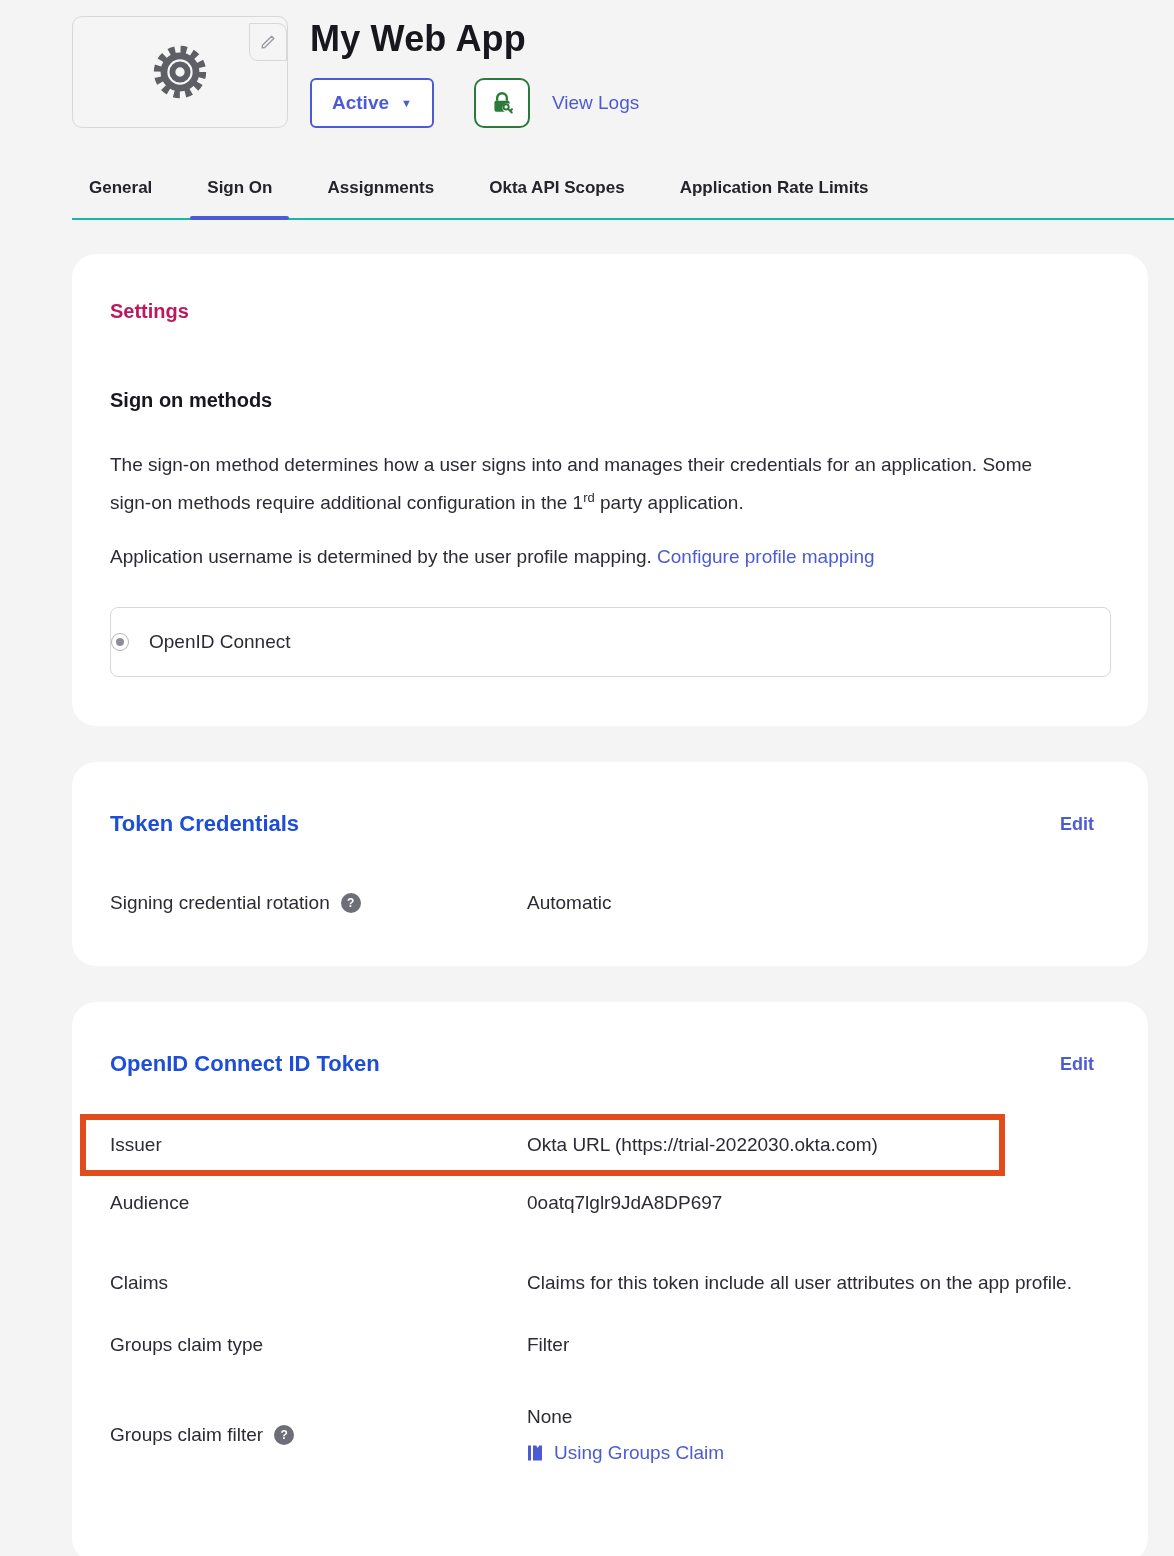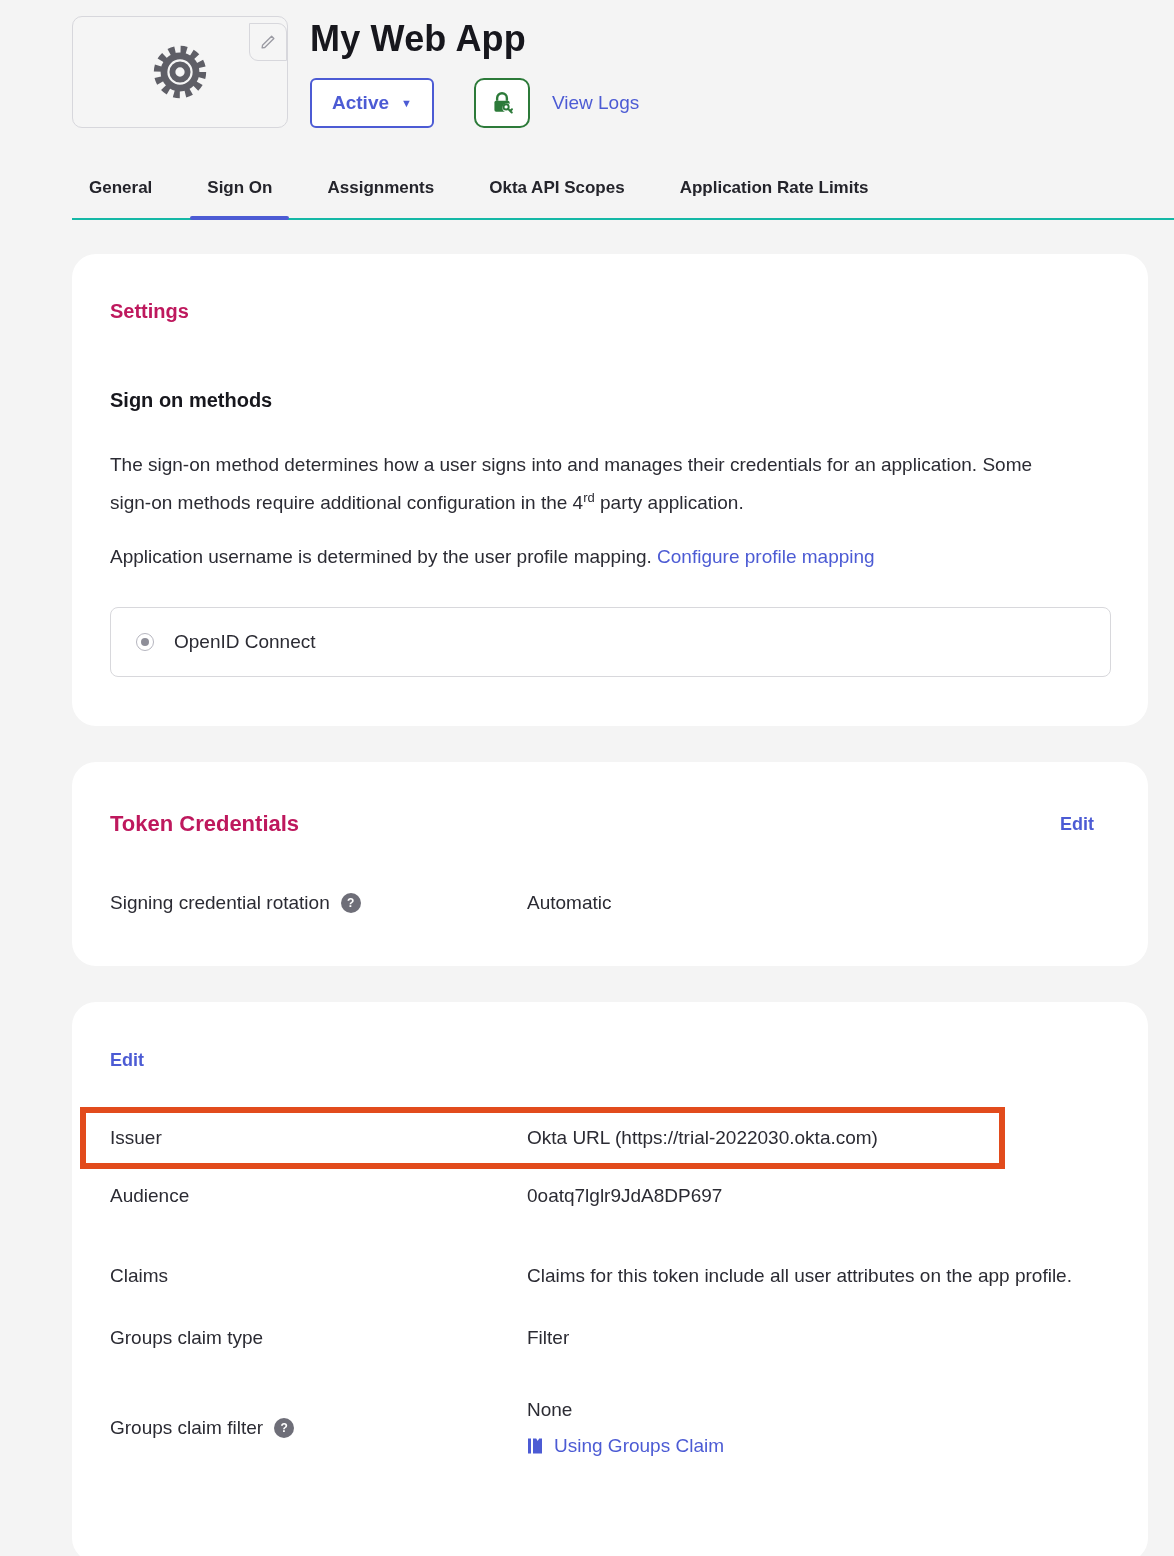--- a/index.html
+++ b/index.html
@@ -37,29 +37,29 @@
 
   
   .settings-card { height:472px; padding:42px 38px 0; }
   .h-settings { font-size:20px; font-weight:700; color:#be185d; line-height:30px; }
   .h-signon { font-size:20px; font-weight:600; color:#17171d; margin-top:62px; line-height:24px; }
   .desc { margin-top:36px; font-size:19px; line-height:33px; color:#2b2b33; max-width:945px; }
   .desc sup { font-size:13px; }
   .desc2 { margin-top:21px; font-size:19px; line-height:33px; color:#2b2b33; }
   .link { color:#4c5bd4; text-decoration:none; cursor:pointer; }
   .method-box { margin-top:34px; width:1001px; height:70px; border:1px solid #d8d8dc; border-radius:8px;
-    display:flex; align-items:center; padding-left:25px; cursor:pointer; }
+    display:flex; align-items:center; cursor:pointer; }
   .radio { width:18px; height:18px; border:1px solid #b6b6bf; border-radius:50%;
     display:flex; align-items:center; justify-content:center; background:#fff; }
   .radio-dot { width:8px; height:8px; border-radius:50%; background:#8e8e98; }
   .method-label { margin-left:20px; font-size:19px; color:#2b2b33; }
 
   
   .card-head { display:flex; align-items:center; justify-content:space-between; padding:48px 54px 0 38px; }
-  .card-title { font-size:22px; font-weight:600; color:#be185d; line-height:28px; }
+  .card-title { font-size:22px; font-weight:600; color:#1d4ed8; line-height:28px; }
   .edit-link { font-size:18px; font-weight:600; color:#4c5bd4; cursor:pointer; text-decoration:none; }
 
   .row { display:grid; grid-template-columns:417px 1fr; padding:0 54px 0 38px; font-size:19px; color:#2b2b33; }
   .row-label-wrap { display:flex; align-items:center; gap:11px; }
   .help-badge { width:20px; height:20px; border-radius:50%; background:#6e6e78; color:#fff;
     font-size:12px; font-weight:700; display:flex; align-items:center; justify-content:center; cursor:pointer; }
 
   .token-card { height:204px; }
   .token-card .row { margin-top:54px; }
 
@@ -118,21 +118,21 @@
   <div class="tab">General</div>
   <div class="tab active">Sign On</div>
   <div class="tab">Assignments</div>
   <div class="tab">Okta API Scopes</div>
   <div class="tab">Application Rate Limits</div>
 </div>
 
 <div class="card first settings-card">
   <div class="h-settings">Settings</div>
   <div class="h-signon">Sign on methods</div>
-  <p class="desc"><span>The sign-on method determines how a user signs into and manages their credentials for an application. Some sign-on methods require additional configuration in the 4</span><sup>rd</sup><span> party application.</span></p>
+  <p class="desc"><span>The sign-on method determines how a user signs into and manages their credentials for an application. Some sign-on methods require additional configuration in the 1</span><sup>rd</sup><span> party application.</span></p>
   <p class="desc2"><span>Application username is determined by the user profile mapping. </span><a class="link">Configure profile mapping</a></p>
   <div class="method-box">
     <span class="radio">
         <span class="radio-dot"></span>
       </span>
     <span class="method-label">OpenID Connect</span>
   </div>
 </div>
 
 <div class="card token-card">
@@ -146,20 +146,21 @@
       <span class="help-badge">
           <span>?</span>
         </span>
     </div>
     <div class="row-value">Automatic</div>
   </div>
 </div>
 
 <div class="card openid-card">
   <div class="card-head">
+    <div class="card-title">OpenID Connect ID Token</div>
     <a class="edit-link">Edit</a>
   </div>
 
   <div class="row highlighted">
     <div class="highlight-box"></div>
     <div class="row-label-wrap">
         <span>Issuer</span>
       </div>
     <div class="row-value">Okta URL (https://trial-2022030.okta.com)</div>
   </div>

